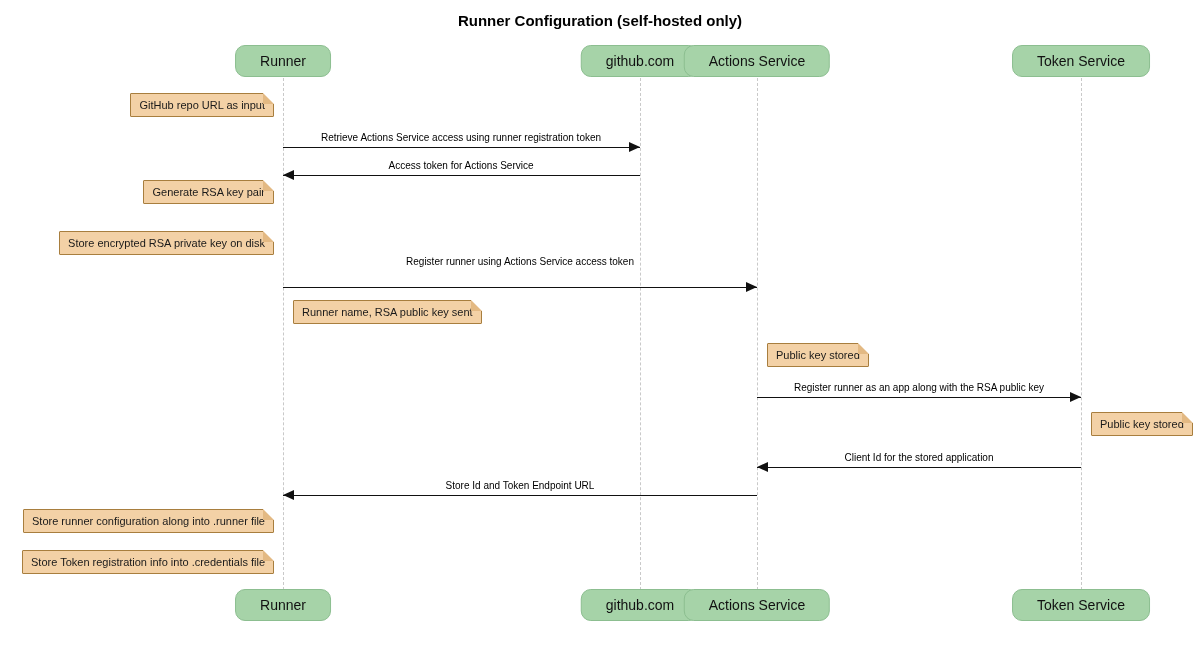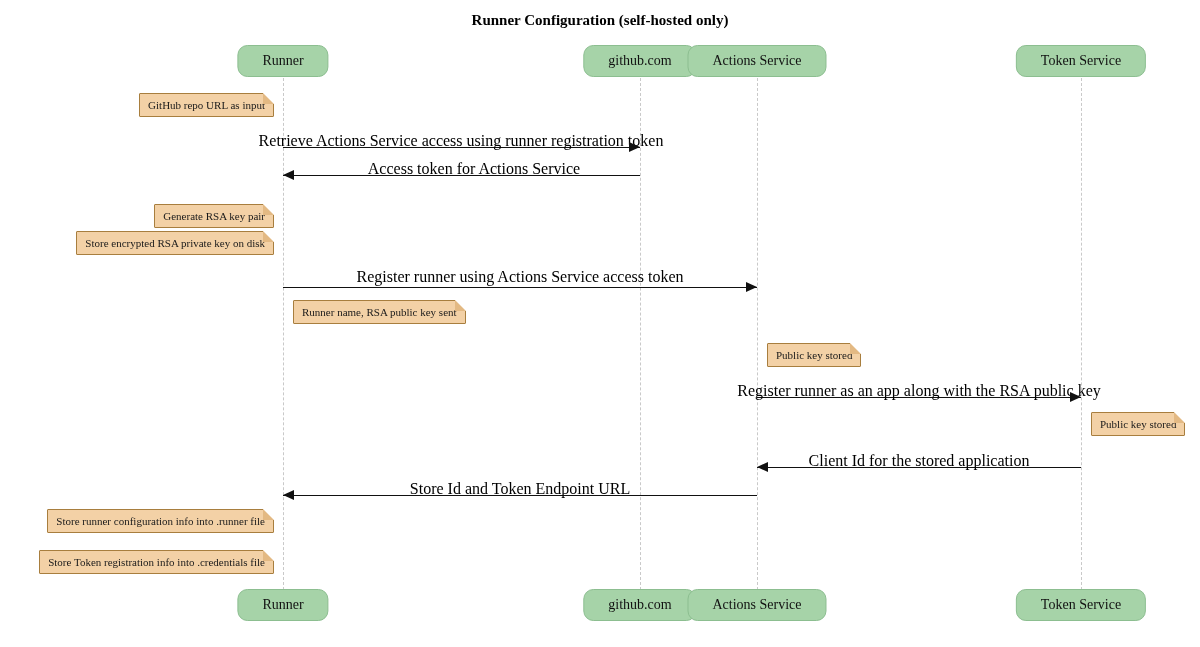--- a/index.html
+++ b/index.html
@@ -3,38 +3,38 @@
 <meta charset="utf-8">
 <style>
   :root{
     --participant-fill:#A6D3A8; --participant-border:#8CBE90;
     --note-fill:#F3D1A6; --note-border:#A87E3E; --note-fold:#E3B983;
     --lifeline:#C9C9C9; --arrow:#111111; --background:#FFFFFF; --text:#1A1A1A;
   }
   *{margin:0;padding:0;box-sizing:border-box;}
   html,body{background:var(--background);}
   .stage{position:relative;width:1200px;height:644px;background:var(--background);
-    font-family:Liberation Serif, serif;color:var(--text);overflow:hidden;}
+    font-family:Liberation Sans, sans-serif;color:var(--text);overflow:hidden;}
   .title{position:absolute;top:12px;left:0;width:1200px;text-align:center;
     font-size:15px;font-weight:bold;color:#000;}
   .lifeline{position:absolute;top:78px;height:512px;width:0;
     border-left:1px dashed var(--lifeline);z-index:0;}
   .actor{position:absolute;transform:translateX(-50%);background:var(--participant-fill);
     border:1px solid var(--participant-border);border-radius:10px;padding:7px 24px;
     font-size:14px;white-space:nowrap;z-index:3;color:#111;}
   .actor.top{top:45px;}
   .actor.bottom{top:589px;}
   .note{position:absolute;background:var(--note-fill);border:1px solid var(--note-border);
     padding:5px 8px;font-size:11px;white-space:nowrap;z-index:2;color:#1a1a1a;
     border-radius:1px;}
   .note::before{content:"";position:absolute;top:-1px;right:-1px;width:0;height:0;
     border-style:solid;border-width:0 11px 11px 0;
     border-color:var(--background) var(--background) var(--note-fold) transparent;}
   .msg-line{position:absolute;height:0;border-top:1px solid var(--arrow);z-index:1;}
-  .msg-label{position:absolute;transform:translateX(-50%);font-size:16px;
+  .msg-label{position:absolute;transform:translateX(-50%);font-size:10px;
     white-space:nowrap;z-index:2;color:#000;}
   .head{position:absolute;width:0;height:0;z-index:2;
     border-top:5px solid transparent;border-bottom:5px solid transparent;}
   .head.right{border-left:11px solid var(--arrow);}
   .head.left{border-right:11px solid var(--arrow);}
 </style>
 </head>
 <body>
 
 <div class="stage">
@@ -50,37 +50,37 @@
   <div class="actor top" style="left:640px">github.com</div>
   <div class="actor top" style="left:757px">Actions Service</div>
   <div class="actor top" style="left:1081px">Token Service</div>
 
   <div class="actor bottom" style="left:283px">Runner</div>
   <div class="actor bottom" style="left:640px">github.com</div>
   <div class="actor bottom" style="left:757px">Actions Service</div>
   <div class="actor bottom" style="left:1081px">Token Service</div>
 
   <div class="note" style="right:926px;top:93px">GitHub repo URL as input</div>
-  <div class="note" style="right:926px;top:204px">Generate RSA key pair</div>
+  <div class="note" style="right:926px;top:180px">Generate RSA key pair</div>
   <div class="note" style="right:926px;top:231px">Store encrypted RSA private key on disk</div>
   <div class="note" style="left:293px;top:300px">Runner name, RSA public key sent</div>
   <div class="note" style="left:767px;top:343px">Public key stored</div>
   <div class="note" style="left:1091px;top:412px">Public key stored</div>
-  <div class="note" style="right:926px;top:509px">Store runner configuration info into .runner file</div>
+  <div class="note" style="right:926px;top:509px">Store runner configuration along into .runner file</div>
   <div class="note" style="right:926px;top:550px">Store Token registration info into .credentials file</div>
 
   <div class="msg-label" style="left:461px;top:132px">Retrieve Actions Service access using runner registration token</div>
   <div class="msg-line" style="left:283px;width:357px;top:147px"></div>
   <div class="head right" style="left:629px;top:142px"></div>
 
-  <div class="msg-label" style="left:474px;top:160px">Access token for Actions Service</div>
+  <div class="msg-label" style="left:461px;top:160px">Access token for Actions Service</div>
   <div class="msg-line" style="left:283px;width:357px;top:175px"></div>
   <div class="head left" style="left:283px;top:170px"></div>
 
-  <div class="msg-label" style="left:520px;top:268px">Register runner using Actions Service access token</div>
+  <div class="msg-label" style="left:520px;top:256px">Register runner using Actions Service access token</div>
   <div class="msg-line" style="left:283px;width:474px;top:287px"></div>
   <div class="head right" style="left:746px;top:282px"></div>
 
   <div class="msg-label" style="left:919px;top:382px">Register runner as an app along with the RSA public key</div>
   <div class="msg-line" style="left:757px;width:324px;top:397px"></div>
   <div class="head right" style="left:1070px;top:392px"></div>
 
   <div class="msg-label" style="left:919px;top:452px">Client Id for the stored application</div>
   <div class="msg-line" style="left:757px;width:324px;top:467px"></div>
   <div class="head left" style="left:757px;top:462px"></div>

